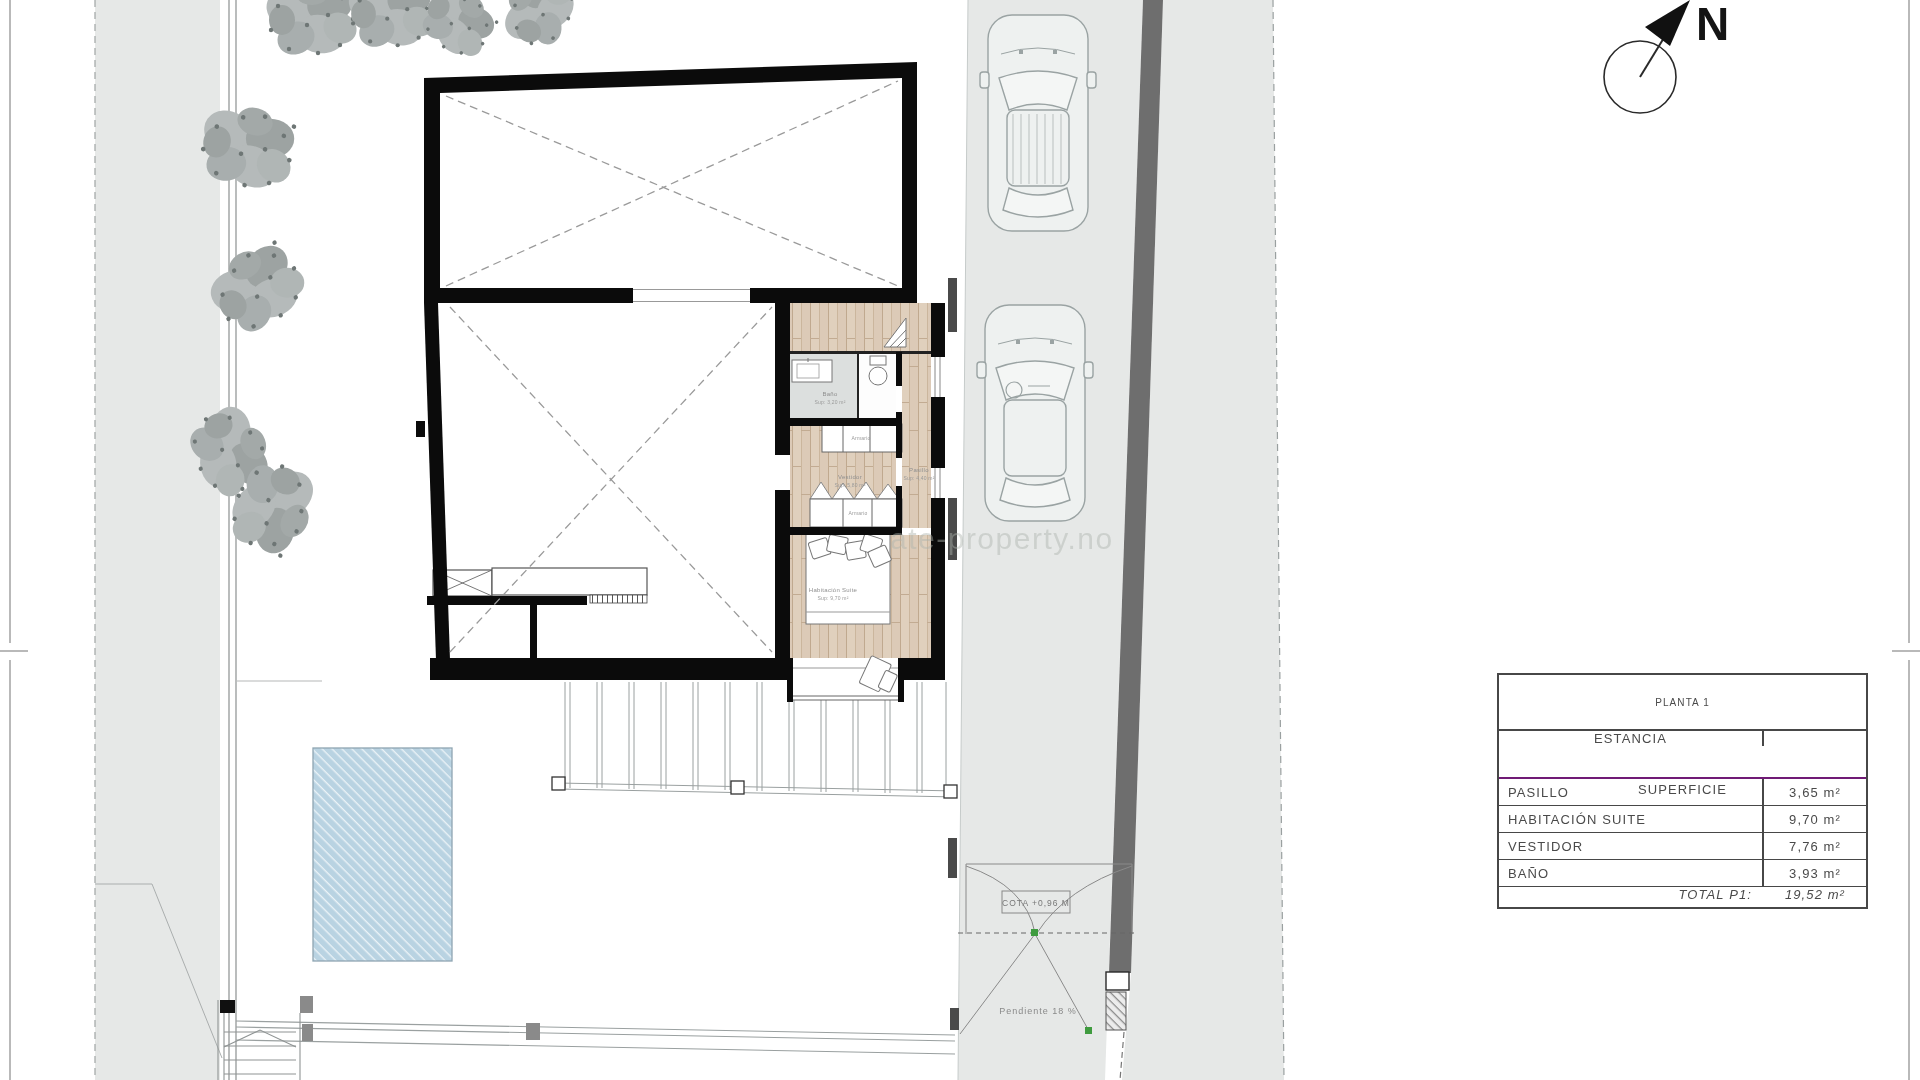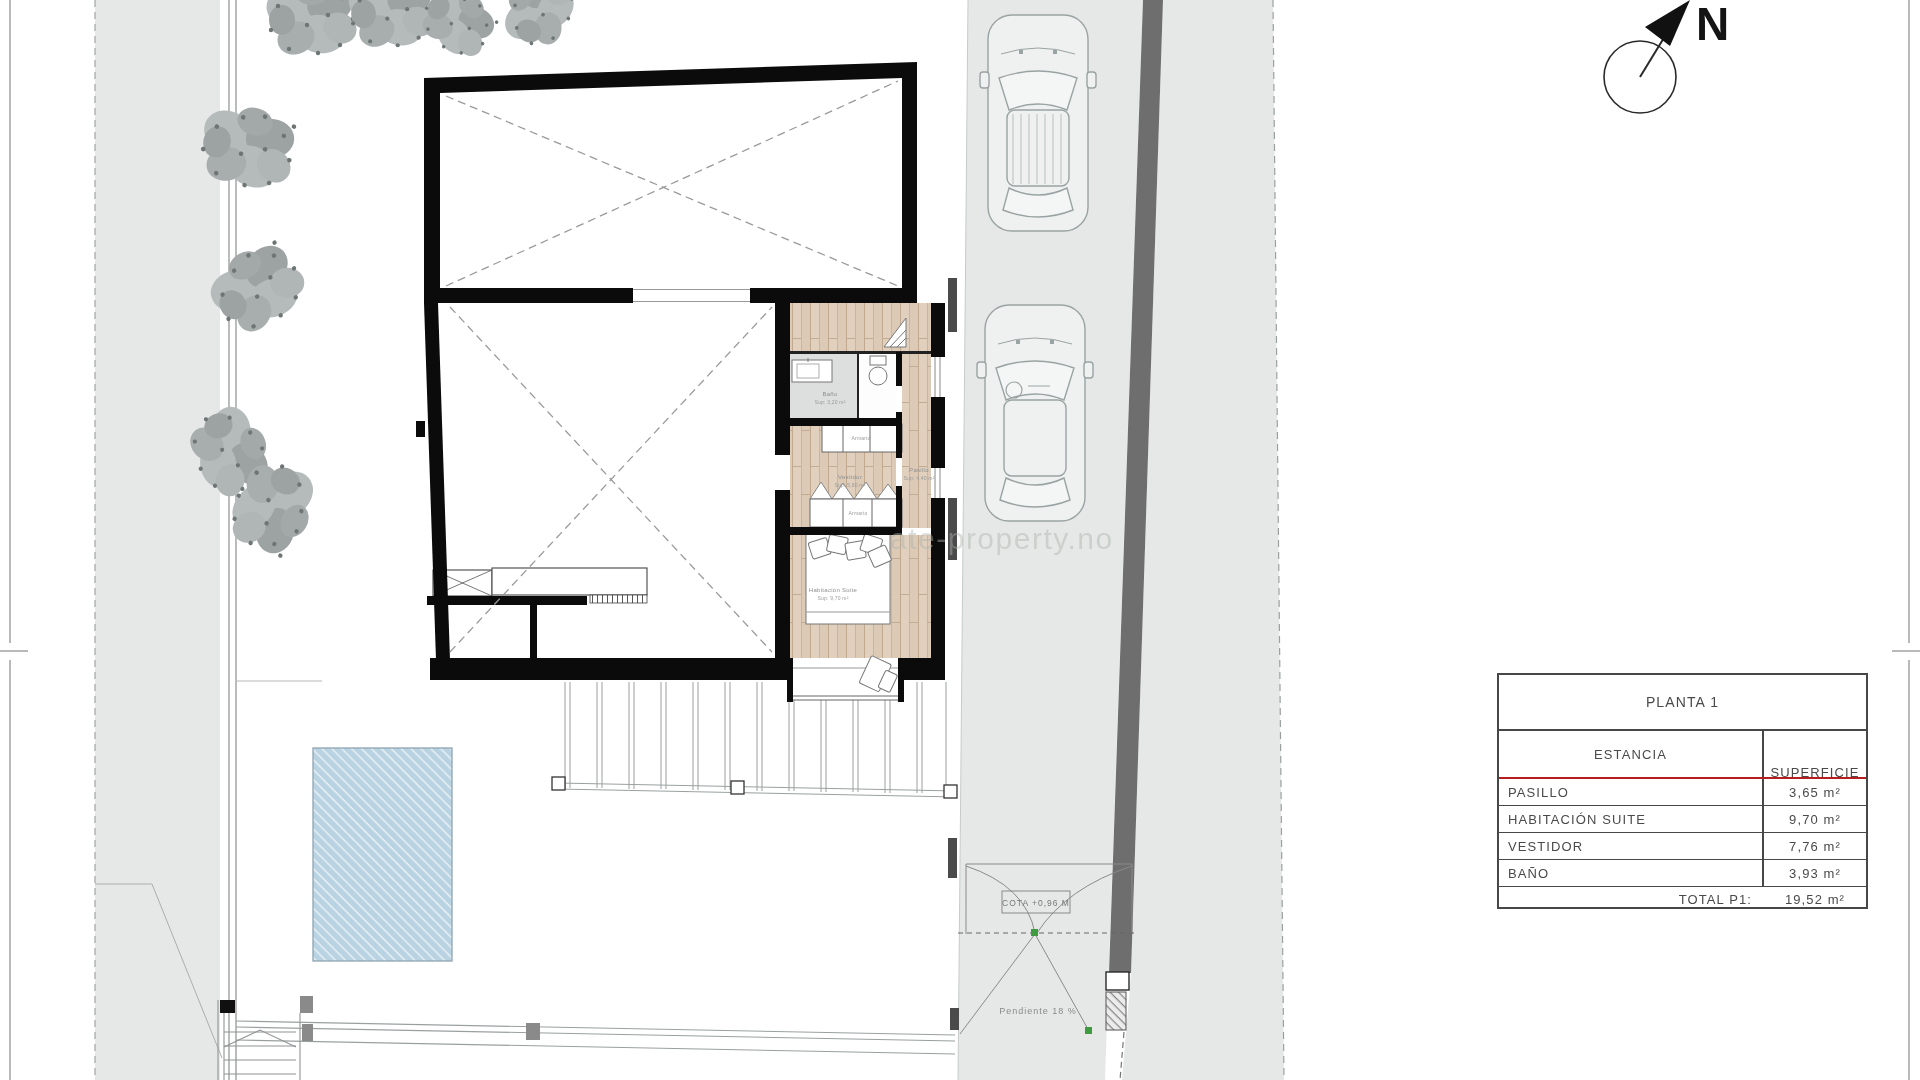--- a/index.html
+++ b/index.html
@@ -4,30 +4,30 @@
 <style>
   html,body{margin:0;padding:0;background:#fff;}
   .sheet{position:relative;width:1920px;height:1080px;background:#ffffff;overflow:hidden;
          font-family:"Liberation Sans", sans-serif;}
   .sheet svg{position:absolute;left:0;top:0;}
   
   .tbl{position:absolute;left:1497px;top:673px;width:371px;height:236px;box-sizing:border-box;
        border:2px solid #474747;background:#fff;color:#4a4a4a;font-size:13px;letter-spacing:1.1px;
        display:flex;flex-direction:column;}
   .tbl .t-title{height:54px;display:flex;align-items:center;justify-content:center;
-       border-bottom:2px solid #474747;font-size:14px;}
-  .tbl .t-head{height:46px;display:flex;border-bottom:2px solid #b91c1c;}
+       border-bottom:2px solid #474747;font-size:10px;}
+  .tbl .t-head{height:46px;display:flex;border-bottom:2px solid #701a75;flex-direction:column;}
   .tbl .t-head .c1{width:265px;display:flex;align-items:center;justify-content:center;
        border-right:2px solid #474747;box-sizing:border-box;}
   .tbl .t-head .c2{flex:1;display:flex;align-items:center;justify-content:center;margin-top:36px;}
   .tbl .t-row{height:26px;display:flex;border-bottom:1.5px solid #474747;}
   .tbl .t-row .c1{width:265px;display:flex;align-items:center;padding-left:9px;
        border-right:2px solid #474747;box-sizing:border-box;}
   .tbl .t-row .c2{flex:1;display:flex;align-items:center;justify-content:center;}
-  .tbl .t-total{flex:1;display:flex;align-items:flex-end;}
+  .tbl .t-total{flex:1;display:flex;align-items:flex-start;font-style:italic;}
   .tbl .t-total .lab{width:265px;text-align:right;padding-right:12px;box-sizing:border-box;}
   .tbl .t-total .val{flex:1;text-align:center;}
   
   text{font-family:"Liberation Sans", sans-serif;}
   .lbl{fill:#8f8f8f;font-size:6px;letter-spacing:.3px;text-anchor:middle;}
   .lbl-s{fill:#9a9a9a;font-size:5px;letter-spacing:.2px;text-anchor:middle;}
   .cota{fill:#777;font-size:8.5px;letter-spacing:1px;text-anchor:middle;}
   .pend{fill:#8a8a8a;font-size:9px;letter-spacing:1px;text-anchor:middle;}
   .wm{fill:#aeb4ae;font-size:30px;letter-spacing:1.5px;opacity:.45;}
   .north{fill:#141414;font-size:46px;font-weight:bold;}

